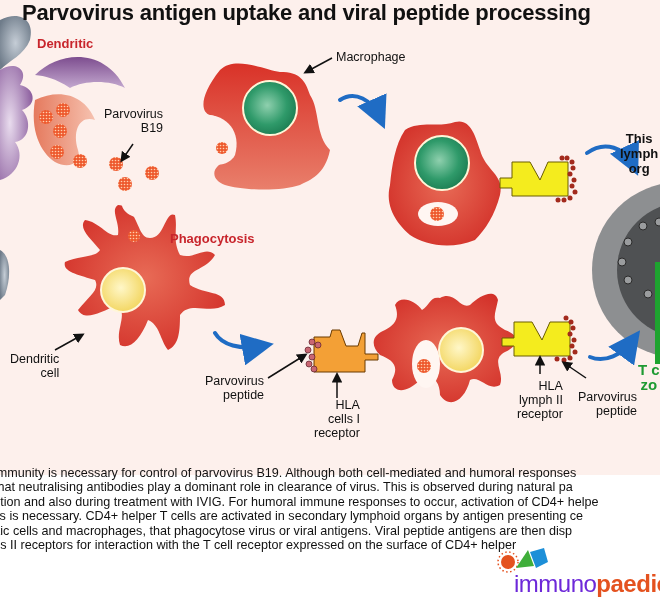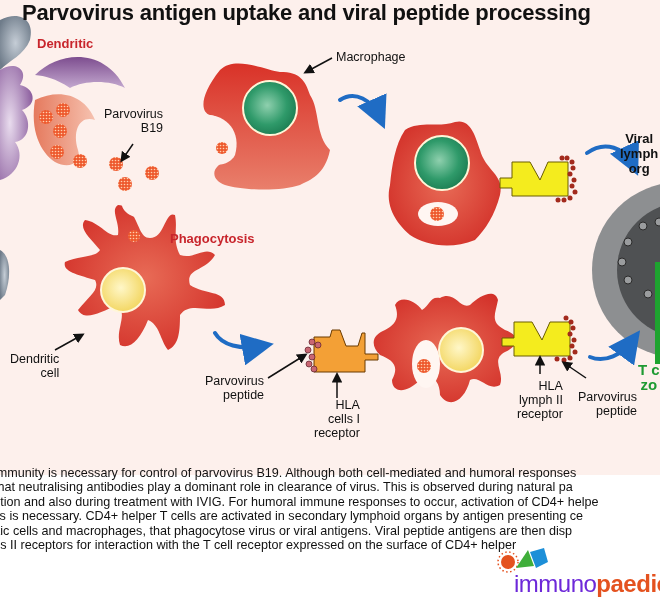--- a/index.html
+++ b/index.html
@@ -230,21 +230,21 @@
     <div>lymph II</div>
     <div>receptor</div>
   </div>
 
   <div class="lbl" style="left:578px; top:390px;">
     <div>Parvovirus</div>
     <div>peptide</div>
   </div>
 
   <div class="bold-lbl" style="left:620px; top:131px;">
-    <div>Viral</div>
+    <div>This</div>
     <div>lymph</div>
     <div>org</div>
   </div>
 
   <div class="green-lbl" style="left:638px; top:362px;">
     <div>T c</div>
     <div>zo</div>
   </div>
 </div>
 

